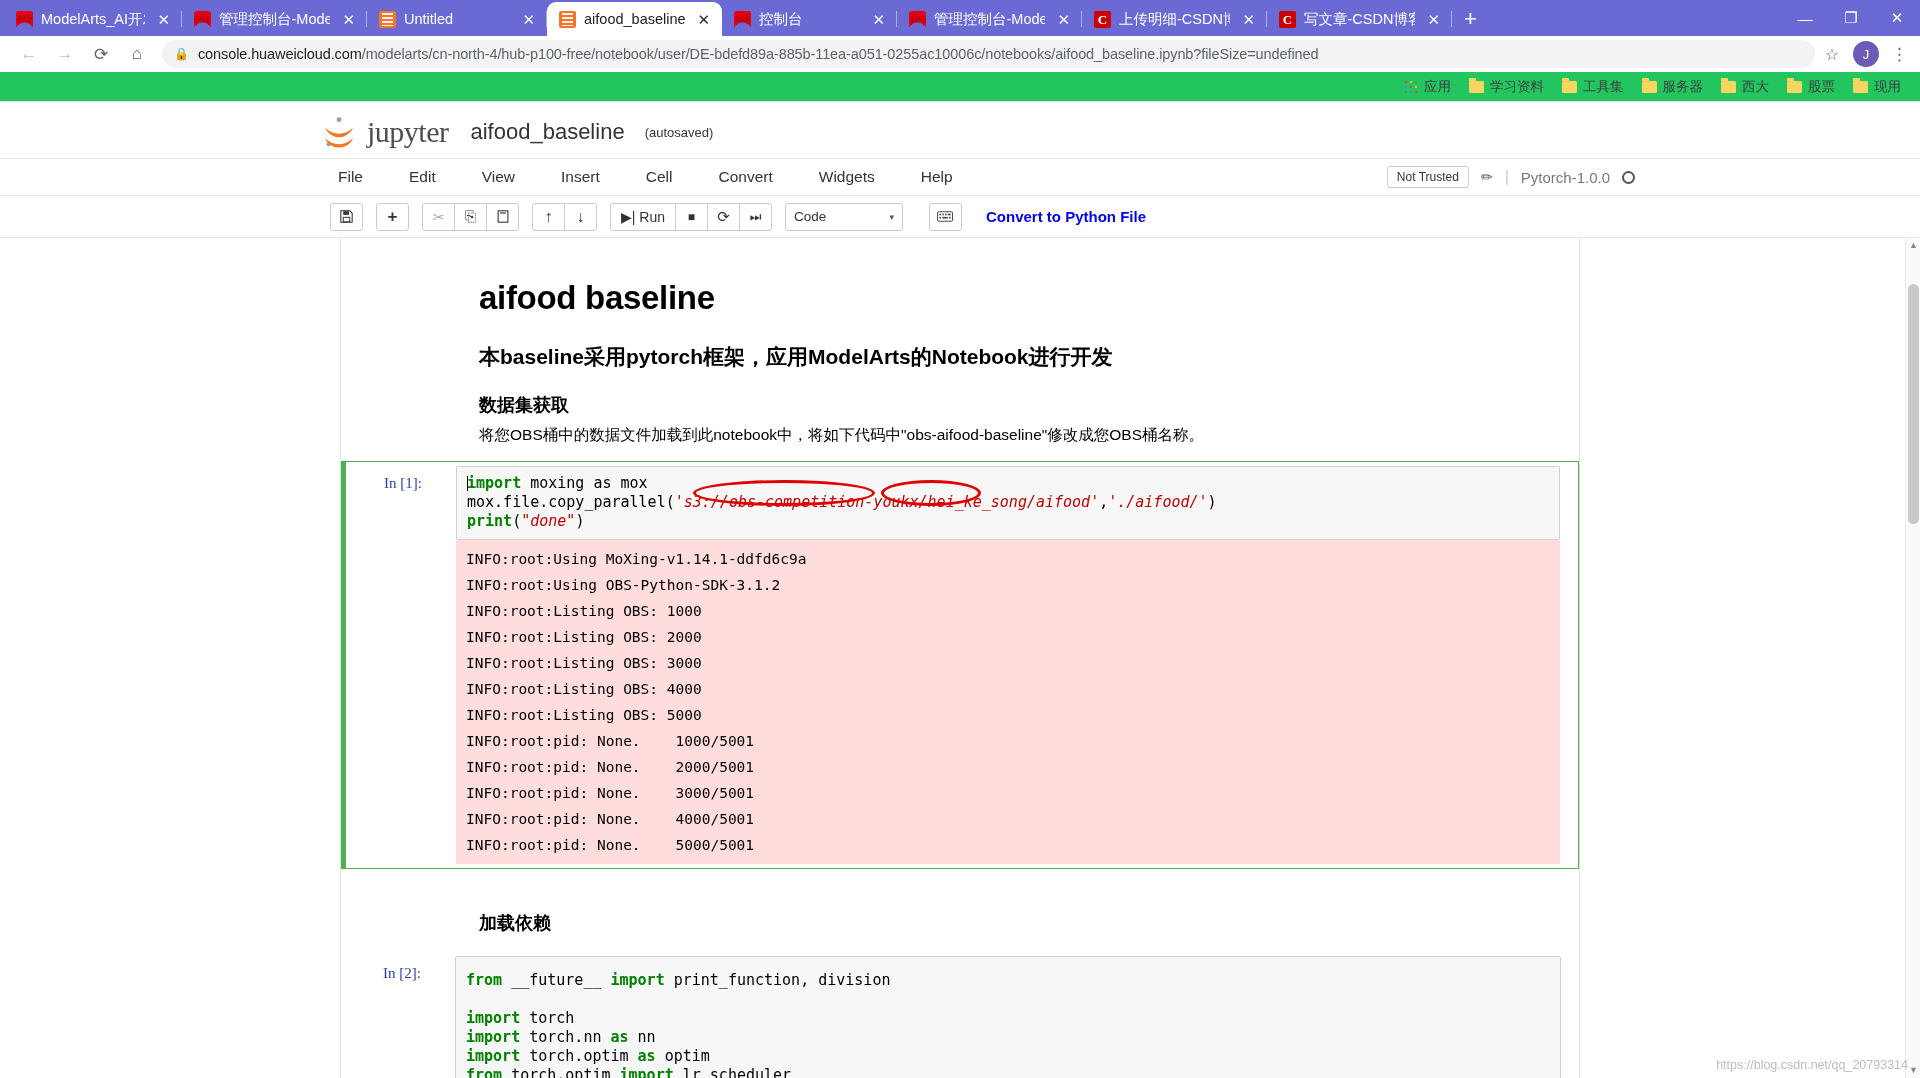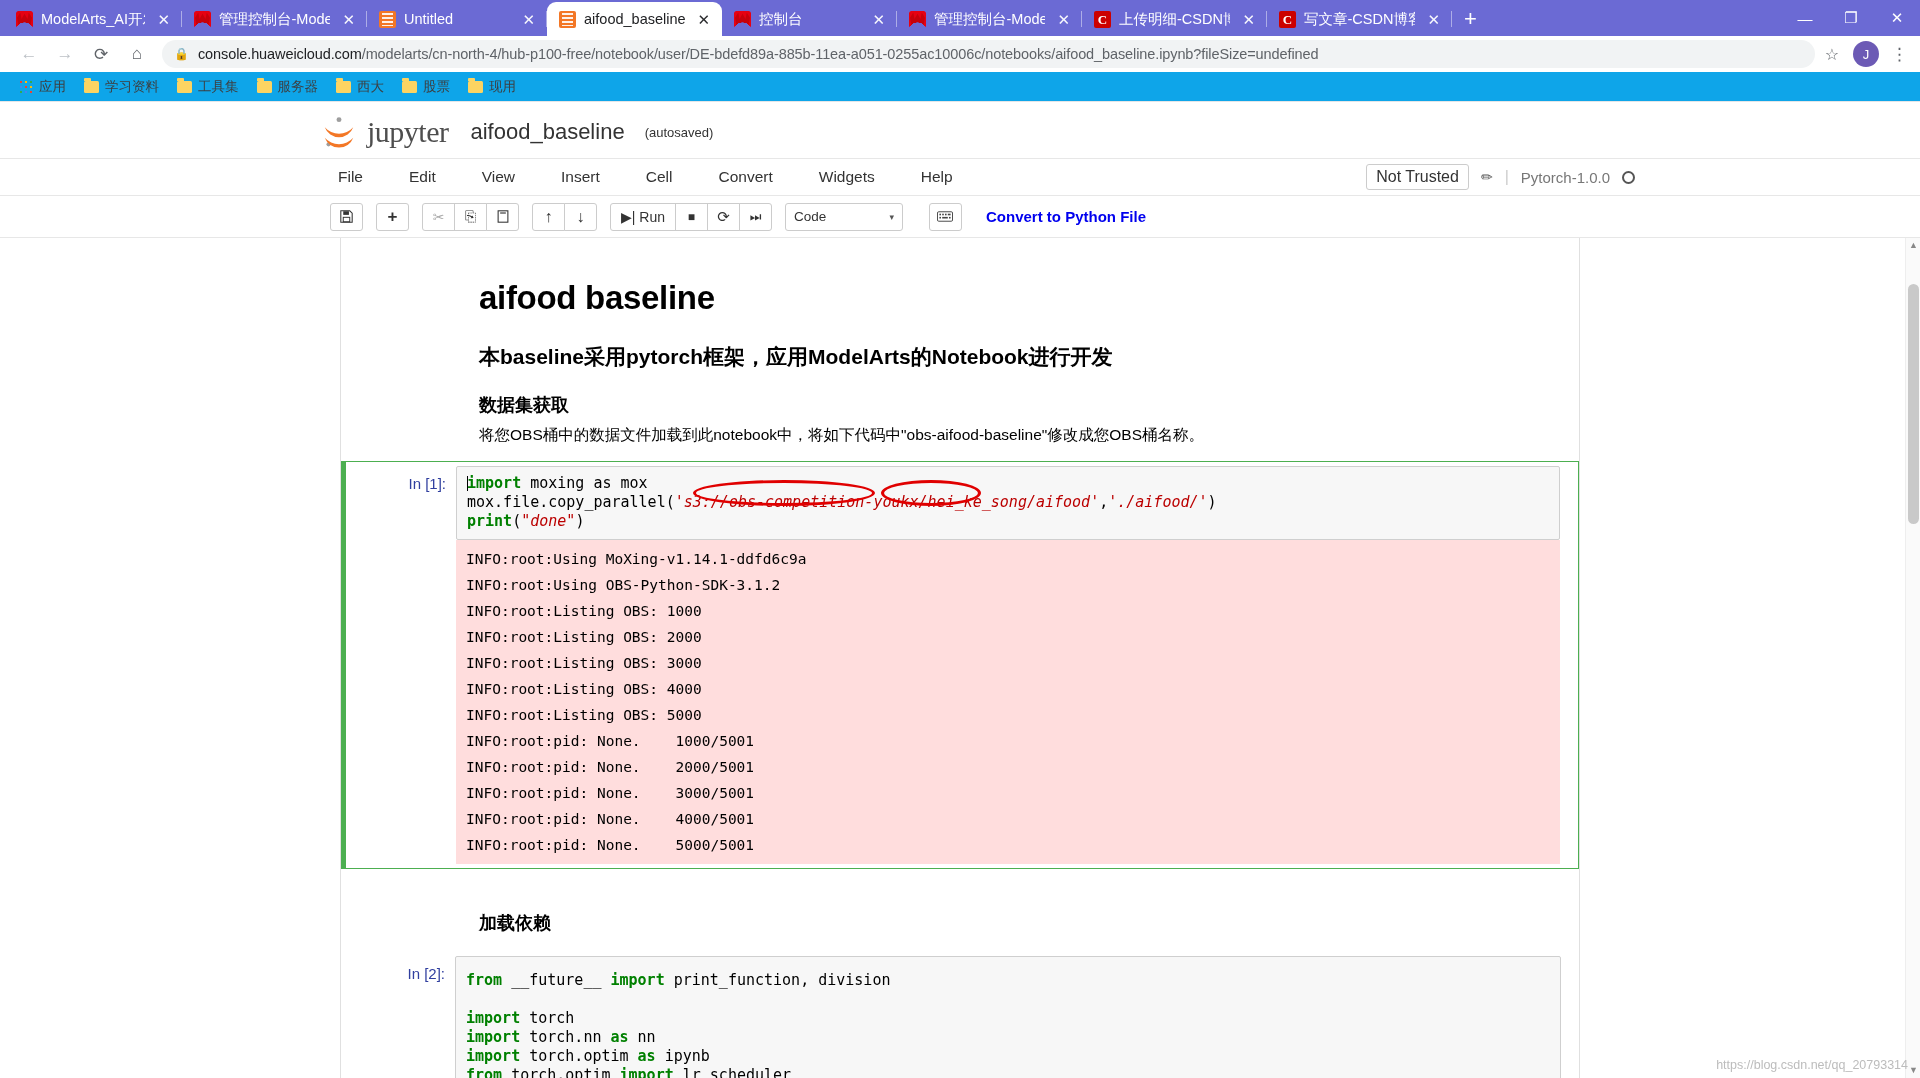--- a/index.html
+++ b/index.html
@@ -108,22 +108,22 @@
   .star { margin-left: 8px; color: #5f6368; font-size: 16px; }
   .avatar-btn {
     width: 26px; height: 26px; border-radius: 50%; background: #6c5ab5;
     color: #fff; font-size: 13px; display:flex; align-items:center;
     justify-content:center; margin-left: 12px;
   }
   .menu-dots { margin-left: 10px; color:#5f6368; font-size: 17px; letter-spacing:0; }
 
   
   .bookmarks {
-    height: 30px; background: #0ea5e9; display: flex; align-items: center;
-    padding: 0 10px; gap: 0px; border-bottom: 1px solid #e4e6e8;
+    height: 30px; background: #22c55e; display: flex; align-items: center;
+    padding: 0 10px; gap: 0px; border-bottom: 1px solid #e4e6e8; justify-content: flex-end;
   }
   .bm { display: flex; align-items: center; gap: 6px; padding: 3px 9px;
         font-size: 13.5px; color: #3c4043; }
   .bm-folder {
     width: 15px; height: 12px; background: #fcd462; border-radius: 1.5px 1.5px 1.5px 1.5px;
     position: relative;
   }
   .bm-folder::before {
     content:""; position:absolute; left:0; top:-2.5px; width:7px; height:3px;
     background:#fcd462; border-radius:1px 1px 0 0;
@@ -173,21 +173,21 @@
     border-top: 1px solid #e7e7e7; border-bottom: 1px solid #e7e7e7;
     background: #fff; height: 38px; display: flex; align-items: center;
     padding-left: 320px; position: relative; gap: 10px;
   }
   .menuitem { font-size: 15.5px; color: #333; padding: 0 18px; }
   .menu-right {
     position: absolute; right: 285px; display: flex; align-items: center; gap: 12px;
   }
   .nottrusted {
     border: 1px solid #ccc; border-radius: 3px; padding: 3px 9px;
-    font-size: 16px; color: #333; background:#fff;margin-left:26px;
+    font-size: 12px; color: #333; background:#fff;margin-left:26px;
   }
   .pencil { font-size: 14px; color: #555; }
   .kernel-sep { color:#ccc; }
   .kernel-name { font-size: 15px; color: #777; }
   .kernel-circle {
     width: 13px; height: 13px; border: 2px solid #555; border-radius: 50%;
   }
 
   
   .toolbar {
@@ -234,22 +234,22 @@
   
   .cell {
     display: flex; padding: 4px 18px 4px 18px; position: relative;
     margin-top: 4px;
   }
   .cell.selected {
     border: 1px solid #4caf50; border-left: 5px solid #4caf50;
     padding-left: 14px; background: transparent;
   }
   .prompt {
-    width: 96px; flex: 0 0 96px; text-align: right; padding-right: 10px;
-    font-family: Liberation Sans, sans-serif; font-size: 15px; color: #303f9f;
+    width: 96px; flex: 0 0 96px; text-align: center; padding-right: 10px;
+    font-family: Liberation Serif, serif; font-size: 15px; color: #303f9f;
     padding-top: 9px;
   }
   .cell-body { flex: 1 1 auto; min-width: 0; }
   .inputarea {
     background: #f7f7f7; border: 1px solid #cfcfcf; border-radius: 2px;
     padding: 7px 10px 8px 10px;
     font-family: "DejaVu Sans Mono", monospace;
     font-size: 15px; line-height: 19px; color: #000; white-space: pre;
     overflow: hidden; position: relative;
   }
@@ -536,21 +536,21 @@
           <div class="h3">加载依赖</div>
         </div>
 
         <div class="cell">
           <div class="prompt">In [2]:</div>
           <div class="cell-body">
             <div class="inputarea" style="padding-top:14px"><span class="k">from</span><span> __future__ </span><span class="k">import</span><span> print_function, division</span>
 
 <span class="k">import</span><span> torch</span>
 <span class="k">import</span><span> torch.nn </span><span class="k">as</span><span> nn</span>
-<span class="k">import</span><span> torch.optim </span><span class="k">as</span><span> ipynb</span>
+<span class="k">import</span><span> torch.optim </span><span class="k">as</span><span> optim</span>
 <span class="k">from</span><span> torch.optim </span><span class="k">import</span><span> lr_scheduler</span>
 <span class="k">from</span><span> torch.autograd </span><span class="k">import</span><span> Variable</span></div>
           </div>
         </div>
 
       </div>
 
       <div class="scrollbar">
         <div class="sb-arrow" style="top:0">▲</div>
         <div class="sb-thumb"></div>

